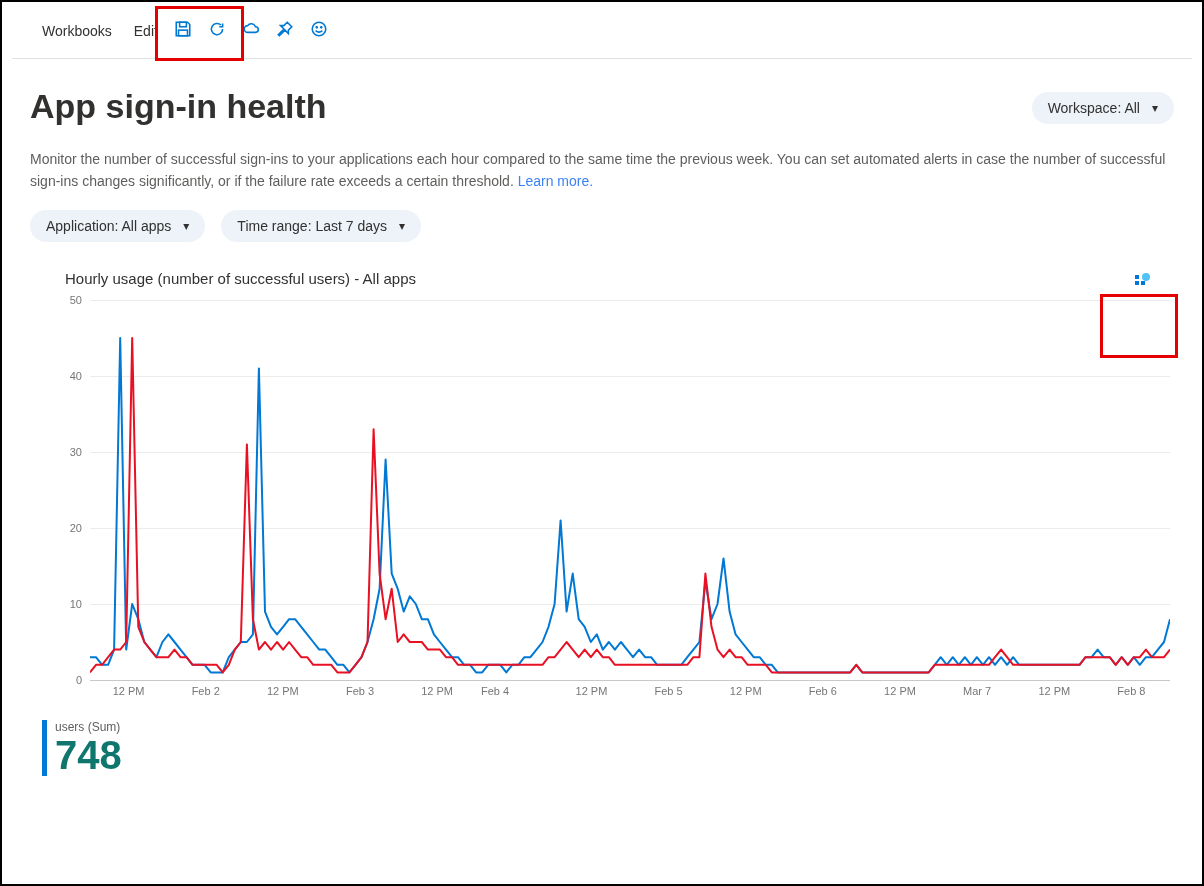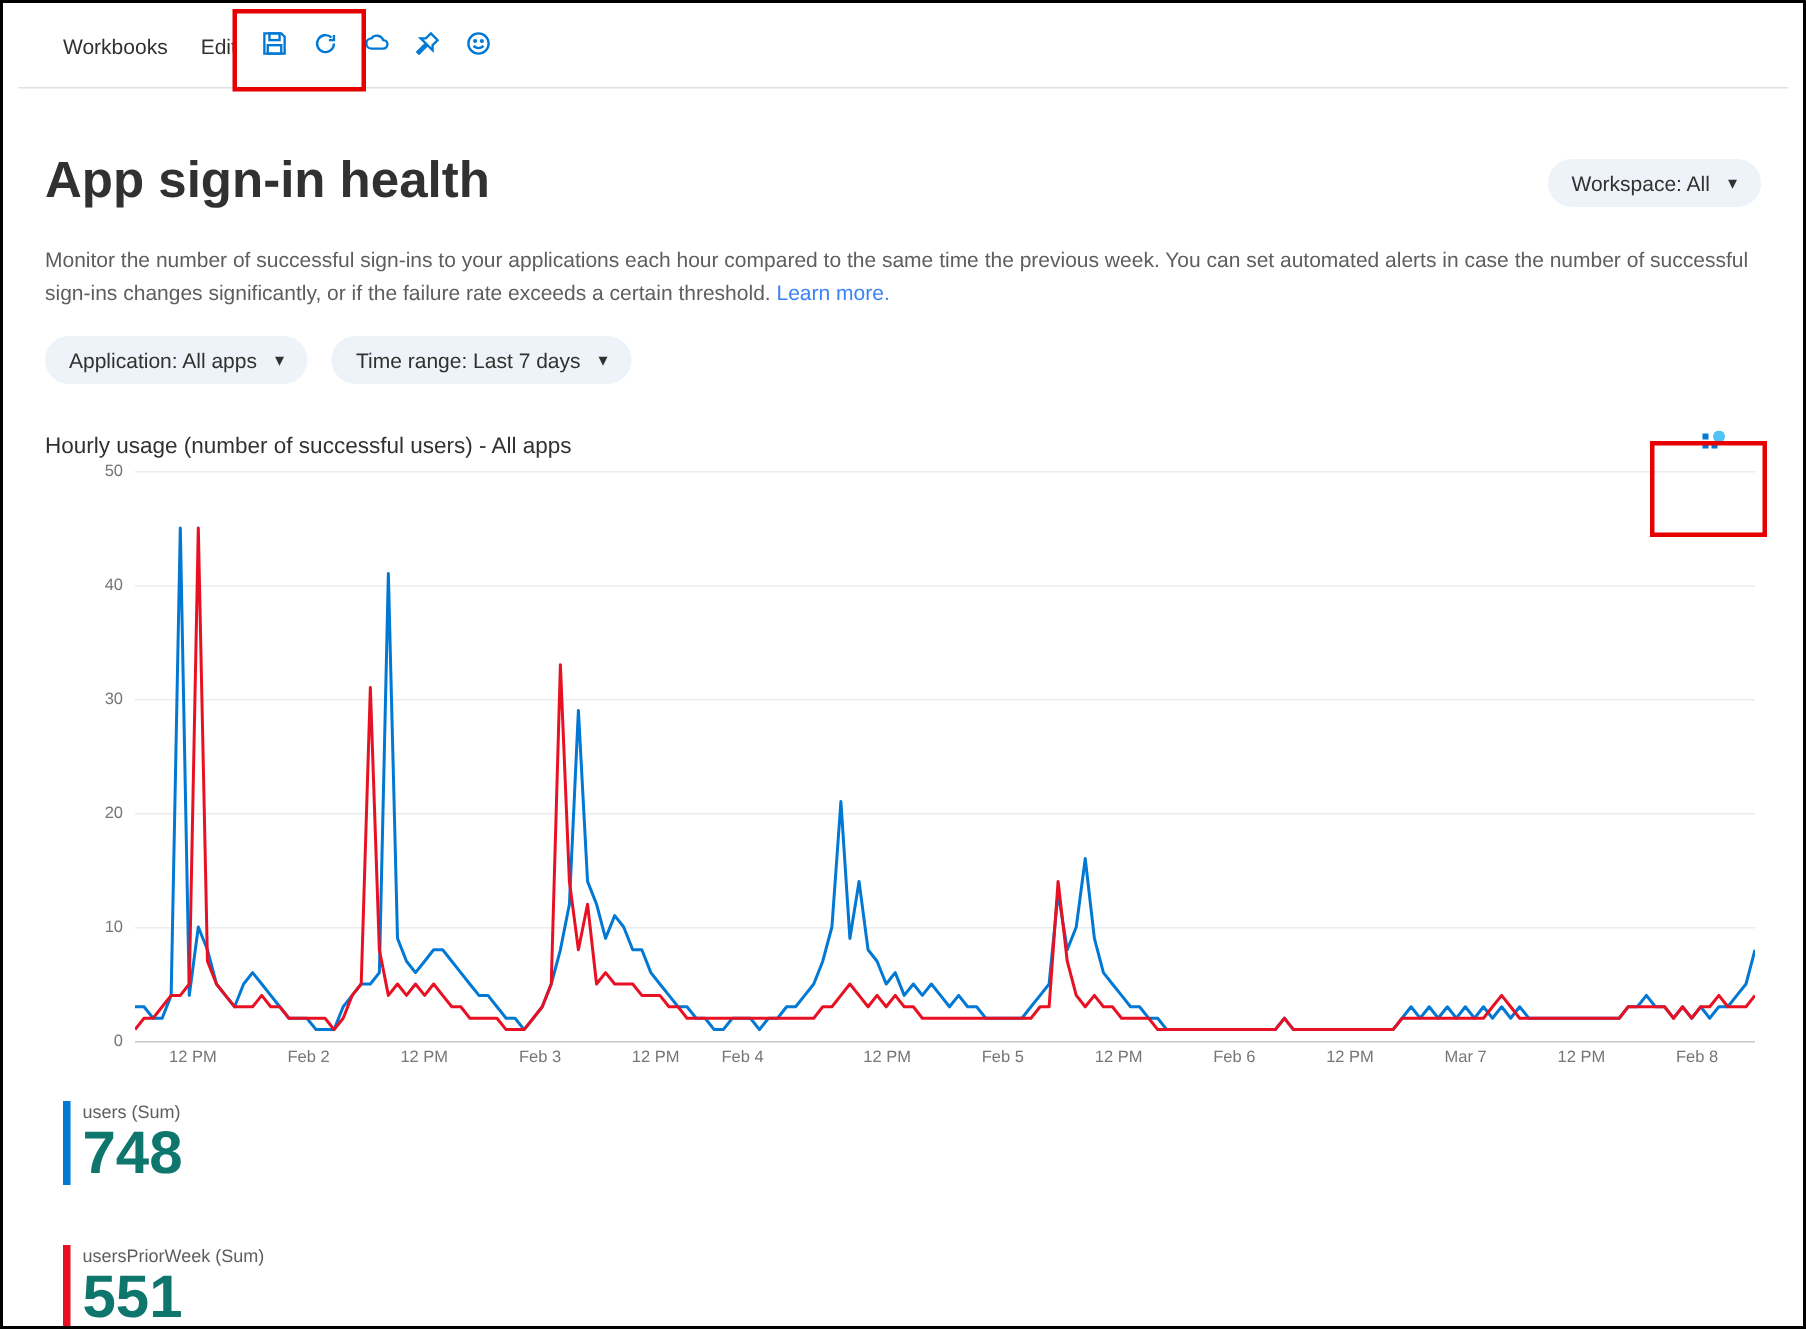--- a/index.html
+++ b/index.html
@@ -65,21 +65,21 @@
     width: 78px; height: 64px;
     border: 3px solid #e60000;
     pointer-events: none;
   }
   
   .content { padding: 16px 28px 0 28px; }
   .title-row {
     display: flex;
     align-items: center;
     justify-content: space-between;
-    margin-top: 20px;
+    margin-top: 6px;
   }
   h1.page-title {
     font-size: 34px;
     font-weight: 600;
     margin: 6px 0 8px 0;
   }
   .pill {
     display: inline-flex;
     align-items: center;
     background: #edf3f8;
@@ -101,22 +101,23 @@
   .desc a { color: #3b82f6; text-decoration: none; }
   .pill-row {
     display: flex;
     gap: 16px;
     margin: 18px 0 10px 0;
   }
   
   .chart-section { margin-top: 28px; }
   .chart-title-row {
     display: flex;
-    align-items: flex-end;
+    align-items: flex-start;
     justify-content: space-between;
+    margin-left: 35px;
   }
   .chart-title {
     font-size: 15px;
     color: #323130;
     margin: 0;
     padding-bottom: 6px;
   }
   .log-icon-btn {
     display: inline-flex;
     align-items: center;
@@ -343,26 +344,19 @@
     </div>
 
     <div class="metrics">
       <div class="metric">
         <div class="metric-bar blue"></div>
         <div class="metric-body">
           <span class="metric-label">users (Sum)</span>
           <span class="metric-value">748</span>
         </div>
       </div>
-      <div class="metric">
-        <div class="metric-bar red"></div>
-        <div class="metric-body">
-          <span class="metric-label">usersPriorWeek (Sum)</span>
-          <span class="metric-value">551</span>
-        </div>
-      </div>
     </div>
   </div>
 </div>
 
 <div class="highlight-log"></div>
 
 </div>
 
 </body></html>

